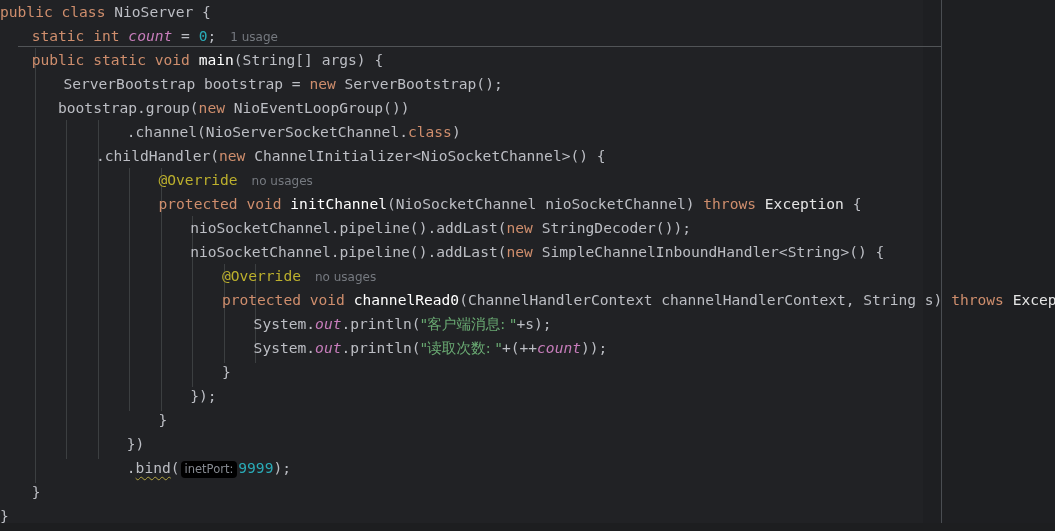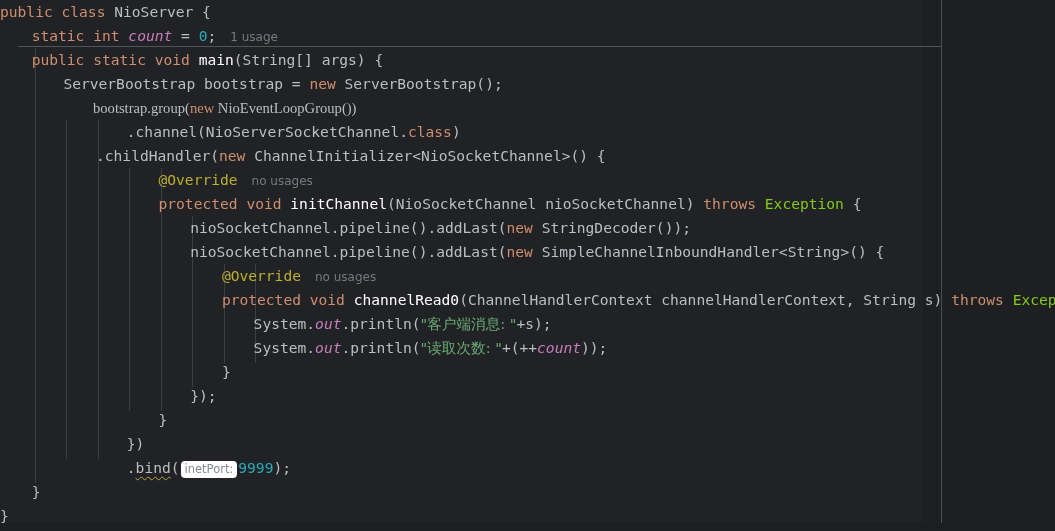--- a/index.html
+++ b/index.html
@@ -82,28 +82,28 @@
   }
 
   
   .kw       { color: #cf8e6d; }           
   .plain    { color: #bcbec4; }           
   .fn       { color: #ffffff; }           
   .field    { color: #c77dbb; font-style: italic; }  
   .num      { color: #2aacb8; }           
   .str      { color: #6aab73; }           
   .anno     { color: #bcb02d; }           
-  .type-dim { color: #84cc16; }           
+  .type-dim { color: #e5e5e5; }           
   .hint     { color: #767a80; font-family: "DejaVu Sans", "Liberation Sans", sans-serif; font-size: 12px; font-style: normal; text-align: center; }
 
   .param-hint {
     font-family: "DejaVu Sans", "Liberation Sans", sans-serif;
     font-size: 11.5px;
     color: #868a91;
-    background: #ffffff;
+    background: #000000;
     border-radius: 4px;
     padding: 1px 4px 2px 4px;
     margin: 0 1px;
   }
 
   .warn-underline {
     text-decoration: underline wavy #b5a642;
     text-decoration-thickness: 1px;
     text-underline-offset: 3px;
   }
@@ -130,21 +130,21 @@
   <div class="code">
 
     <div class="line" style="padding-left:0px;"><span class="kw">public</span><span class="plain"> </span><span class="kw">class</span><span class="plain"> NioServer {</span></div>
 
     <div class="line" style="padding-left:31.7px;"><span class="kw">static</span><span class="plain"> </span><span class="kw">int</span><span class="plain"> </span><span class="field">count</span><span class="plain"> = </span><span class="num">0</span><span class="plain">;</span><span class="hint" style="margin-left:14px;">1 usage</span></div>
 
     <div class="line" style="padding-left:31.7px;"><span class="kw">public</span><span class="plain"> </span><span class="kw">static</span><span class="plain"> </span><span class="kw">void</span><span class="plain"> </span><span class="fn">main</span><span class="plain">(String[] args) {</span></div>
 
     <div class="line" style="padding-left:63.4px;"><span class="plain">ServerBootstrap bootstrap = </span><span class="kw">new</span><span class="plain"> ServerBootstrap();</span></div>
 
-    <div class="line" style="padding-left:93px;font-family:Liberation Serif, serif;"><span class="plain">bootstrap.group(</span><span class="kw">new</span><span class="plain"> NioEventLoopGroup())</span></div>
+    <div class="line" style="padding-left:58px;"><span class="plain">bootstrap.group(</span><span class="kw">new</span><span class="plain"> NioEventLoopGroup())</span></div>
 
     <div class="line" style="padding-left:126.8px;"><span class="plain">.channel(NioServerSocketChannel.</span><span class="kw">class</span><span class="plain">)</span></div>
 
     <div class="line" style="padding-left:96px;"><span class="plain">.childHandler(</span><span class="kw">new</span><span class="plain"> ChannelInitializer&lt;NioSocketChannel&gt;() {</span></div>
 
     <div class="line" style="padding-left:158.5px;"><span class="anno">@Override</span><span class="hint" style="margin-left:14px;">no usages</span></div>
 
     <div class="line" style="padding-left:158.5px;"><span class="kw">protected</span><span class="plain"> </span><span class="kw">void</span><span class="plain"> </span><span class="fn">initChannel</span><span class="plain">(NioSocketChannel nioSocketChannel) </span><span class="kw">throws</span><span class="plain"> </span><span class="type-dim">Exception</span><span class="plain"> {</span></div>
 
     <div class="line" style="padding-left:190.2px;"><span class="plain">nioSocketChannel.pipeline().addLast(</span><span class="kw">new</span><span class="plain"> StringDecoder());</span></div>

